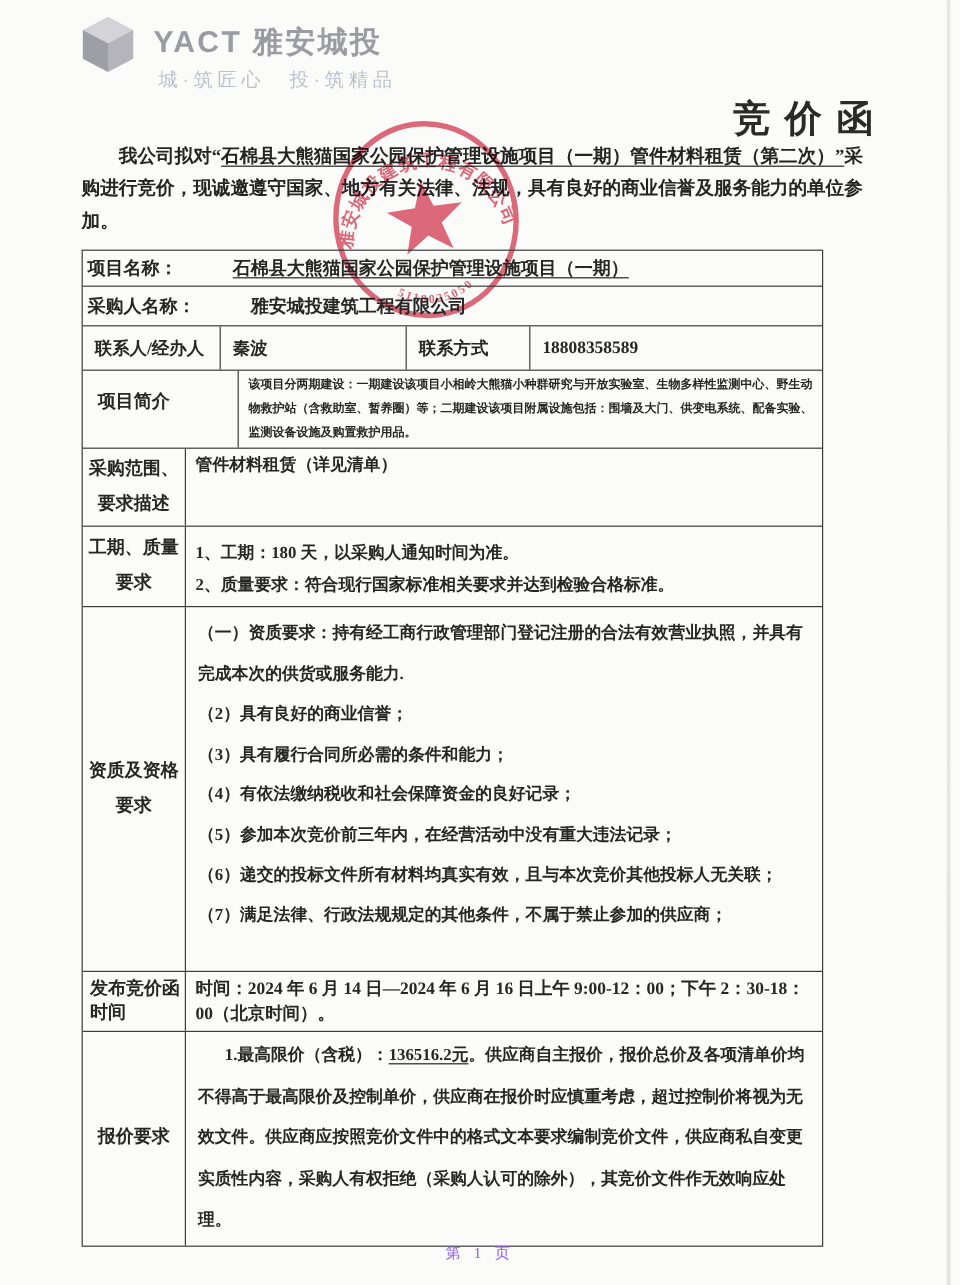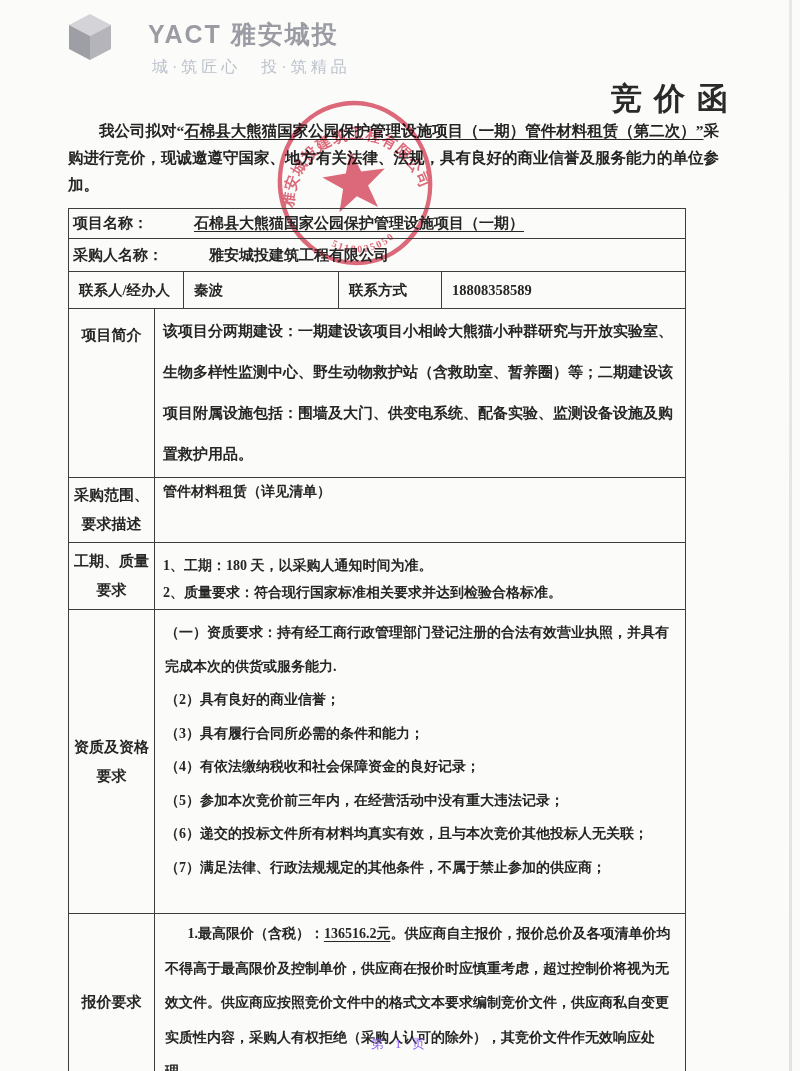--- a/index.html
+++ b/index.html
@@ -12,21 +12,21 @@
     position:relative; width:800px; height:1071px;
     background:#fbfbf9; overflow:hidden;
     color:#262626;
   }
   .scan-edge {
     position:absolute; top:0; right:8px; width:3px; height:100%;
     background:linear-gradient(#d8d8d6, #cfcfcd); opacity:.55;
   }
   
   .logo { position:absolute; top:12px; left:66px; display:flex; align-items:flex-start; gap:14px; }
-  .logo-text-block { padding-top:6px;margin-left:20px; }
+  .logo-text-block { padding-top:6px; }
   .logo-name {
     font-family:"Liberation Sans", sans-serif;
     font-size:25px; font-weight:bold; color:#9b9ca3; letter-spacing:2px;
   }
   .logo-tagline {
     font-family:"Liberation Sans", sans-serif;
     font-size:16px; color:#bcc2cc; letter-spacing:4px; margin-top:6px; padding-left:4px;
   }
   
   .doc-title {
@@ -60,21 +60,21 @@
     justify-content:center; align-items:center; text-align:center;
     font-size:15px; line-height:29px; padding:3px 2px;
   }
   .bcell { flex:1; font-size:14px; }
   .r-line { min-height:29px; display:flex; align-items:center; font-size:15px; padding-left:4px;gap:46px; }
   .r3 .c { display:flex; align-items:center; min-height:36px; font-size:14.5px; padding:2px 10px; }
   .r3-c1 { width:114px; flex:0 0 114px; }
   .r3-c2 { width:155px; flex:0 0 155px; }
   .r3-c3 { width:103px; flex:0 0 103px; }
   .r3-c4 { flex:1; font-family:"Liberation Serif", serif; }
-  .para-33 { line-height:41px; font-size:15px; padding:2px 6px 2px 8px; }
+  .para-33 { line-height:20px; font-size:10px; padding:2px 6px 2px 8px;margin-left:44px; }
   .r5-body { min-height:60px; padding-top:5px; }
   .r6-body { padding-top:9px; line-height:27px; min-height:62px; }
   .r7-body p { line-height:33.5px; margin:0; }
   .r7-body { padding:6px 6px 4px 10px; min-height:303px; }
   .r8-body { font-size:14.5px; line-height:21px; padding-top:4px; min-height:39px; }
   .r9-body { line-height:34.5px; padding:3px 8px 2px 10px; text-indent:1.6em; min-height:138px; }
   
   .footer {
     position:absolute; top:1036px; left:60px; width:680px; text-align:center;
     font-size:12.5px; color:#8b5cf6; letter-spacing:4px;
@@ -175,20 +175,27 @@
         <p>（一）资质要求：持有经工商行政管理部门登记注册的合法有效营业执照，并具有完成本次的供货或服务能力.</p>
         <p>（2）具有良好的商业信誉；</p>
         <p>（3）具有履行合同所必需的条件和能力；</p>
         <p>（4）有依法缴纳税收和社会保障资金的良好记录；</p>
         <p>（5）参加本次竞价前三年内，在经营活动中没有重大违法记录；</p>
         <p>（6）递交的投标文件所有材料均真实有效，且与本次竞价其他投标人无关联；</p>
         <p>（7）满足法律、行政法规规定的其他条件，不属于禁止参加的供应商；</p>
       </div>
     </div>
 
+    <div class="row">
+      <div class="cell hcell" style="align-items:flex-start; text-align:left; line-height:20px; justify-content:flex-start; padding-top:4px; padding-left:6px">
+        <span>发布竞价函</span>
+        <span>时间</span>
+      </div>
+      <div class="cell bcell r8-body">时间：2024 年 6 月 14 日—2024 年 6 月 16 日上午 9:00-12：00；下午 2：30-18：00（北京时间）。</div>
+    </div>
 
     <div class="row">
       <div class="cell hcell">报价要求</div>
       <div class="cell bcell r9-body"><span>1.最高限价（含税）：</span><span class="u">136516.2元</span><span>。供应商自主报价，报价总价及各项清单价均不得高于最高限价及控制单价，供应商在报价时应慎重考虑，超过控制价将视为无效文件。供应商应按照竞价文件中的格式文本要求编制竞价文件，供应商私自变更实质性内容，采购人有权拒绝（采购人认可的除外），其竞价文件作无效响应处理。</span></div>
     </div>
 
   </div>
 
   <div class="footer">第 1 页</div>
 </div>

